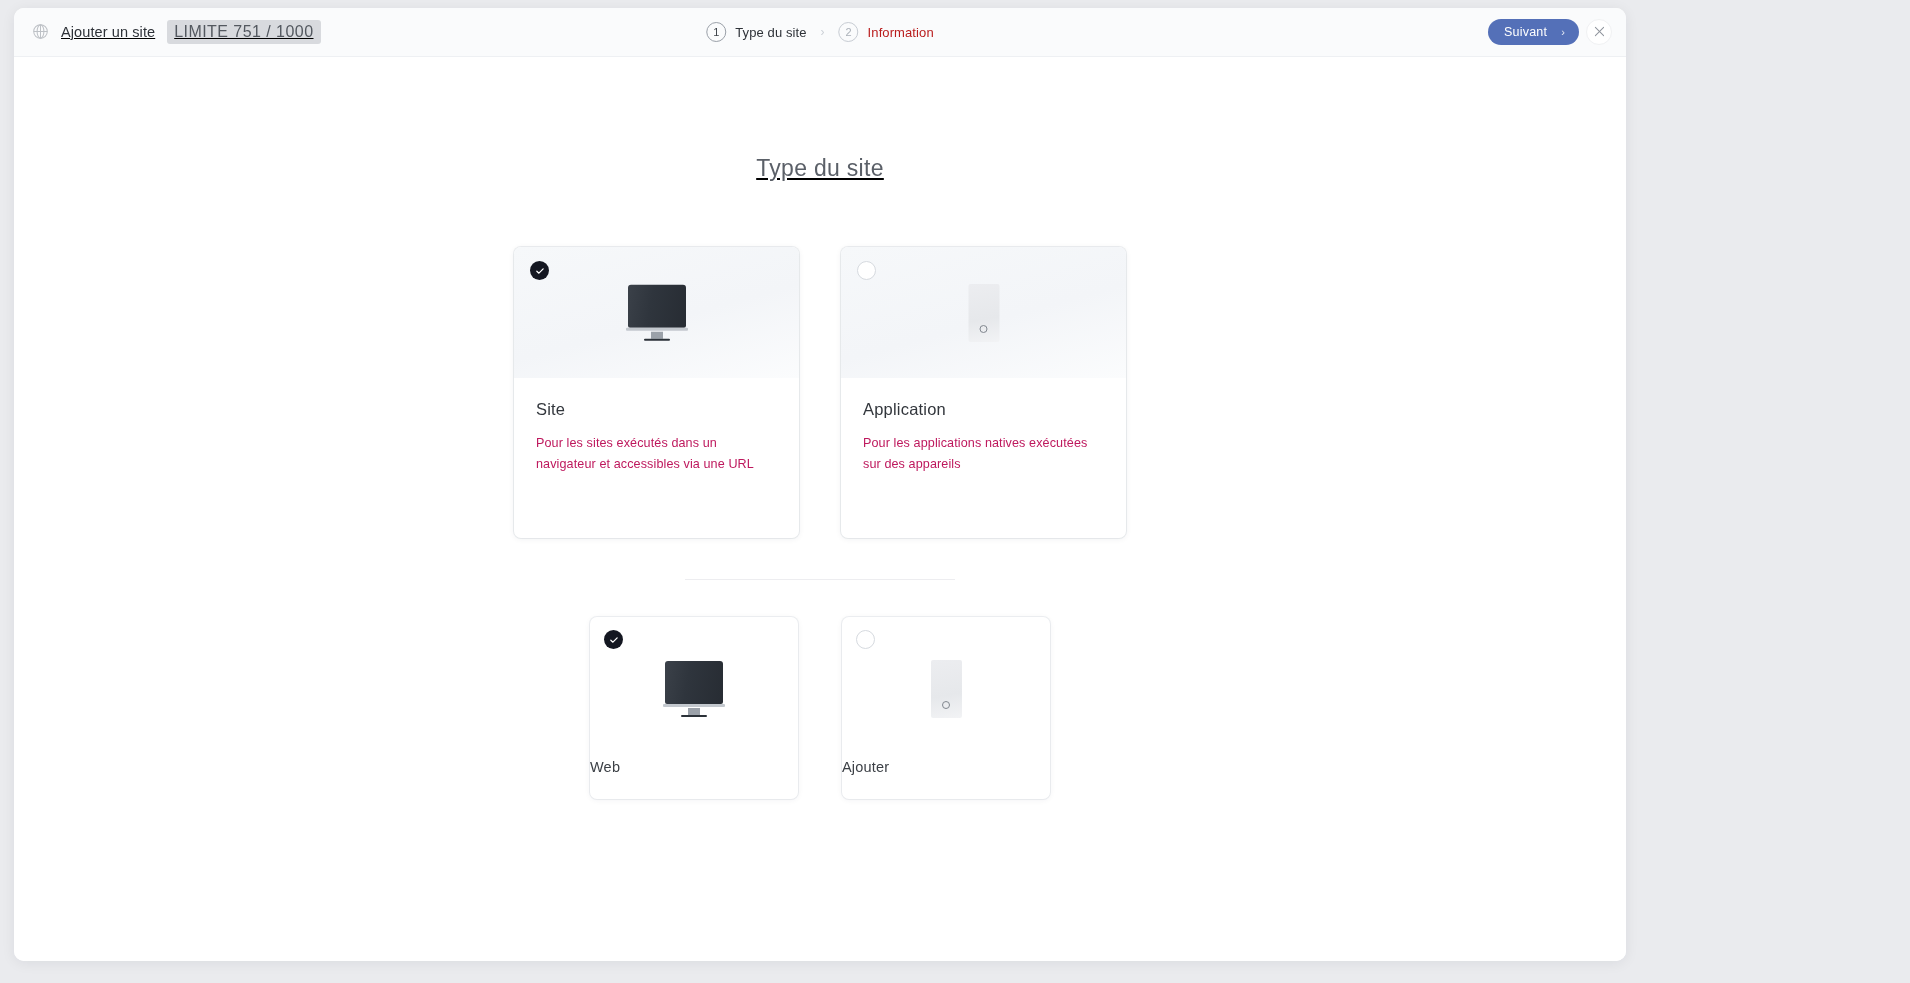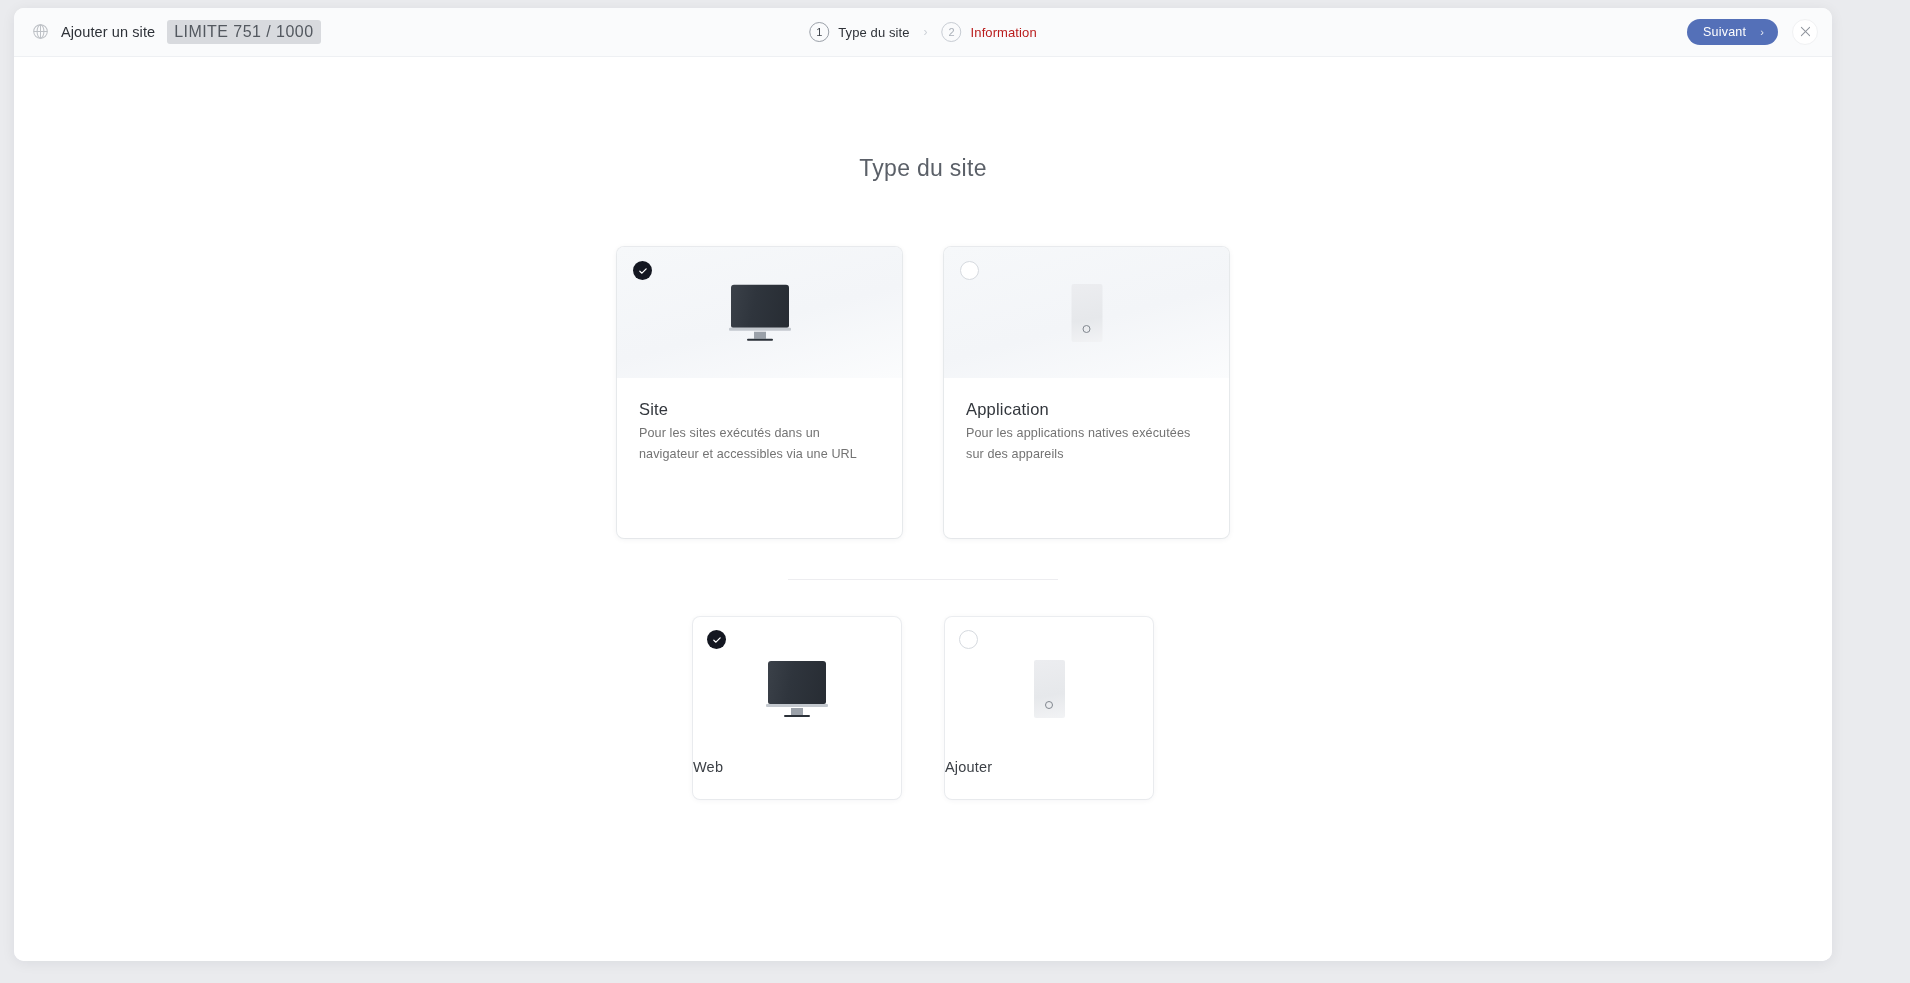--- a/index.html
+++ b/index.html
@@ -10,26 +10,27 @@
     background: #eaebee;
     font-family: "Liberation Sans", sans-serif;
     overflow: hidden;
   }
 
   
   .modal {
     position: absolute;
     left: 14px;
     top: 8px;
-    width: 1818px;
+    width: 1612px;
     height: 953px;
     background: #ffffff;
     border-radius: 10px;
     box-shadow: 0 2px 14px rgba(20,25,40,0.07);
     overflow: hidden;
+    text-decoration: underline;
   }
 
   
   .header {
     position: relative;
     height: 49px;
     background: #fafbfc;
     border-bottom: 1px solid #eef0f3;
     display: flex;
     align-items: center;
@@ -90,21 +91,21 @@
   .step-num.inactive { border-color: #c7ccd3; color: #aab0b8; }
   .step-label { font-size: 13px; color: #2e3238; letter-spacing: .1px; }
   .step-label.inactive { color: #b91c1c; }
   .step-sep { color: #ccd1d7; font-size: 12px; padding: 0 5px; }
 
   
   .header-right {
     position: absolute;
     right: 14px; top: 50%;
     transform: translateY(-50%);
-    display: flex; align-items: center; gap: 14px; justify-content: space-between;
+    display: flex; align-items: center; gap: 7px; justify-content: space-between;
   }
   .btn-next {
     background: #5470b8;
     color: #ffffff;
     border: none;
     border-radius: 16px;
     height: 26px;
     padding: 0 14px 0 16px;
     font-size: 12.5px;
     font-family: "Liberation Sans", sans-serif;
@@ -225,26 +226,26 @@
     border: 1px solid #81878f;
     border-radius: 50%;
   }
 
   .card-text { padding: 22px 22px 0 22px; }
   .card-title {
     font-size: 16.5px;
     color: #32363c;
     font-weight: 400;
     letter-spacing: .2px;
-    margin-bottom: 4px;
+    margin-bottom: 14px;
   }
   .card-desc {
     font-size: 12.6px;
     line-height: 1.68;
-    color: #737373;
+    color: #be185d;
     letter-spacing: .1px;
   }
 
   
   .divider {
     position: absolute;
     left: 50%;
     top: 522px;
     transform: translateX(-50%);
     width: 270px;

